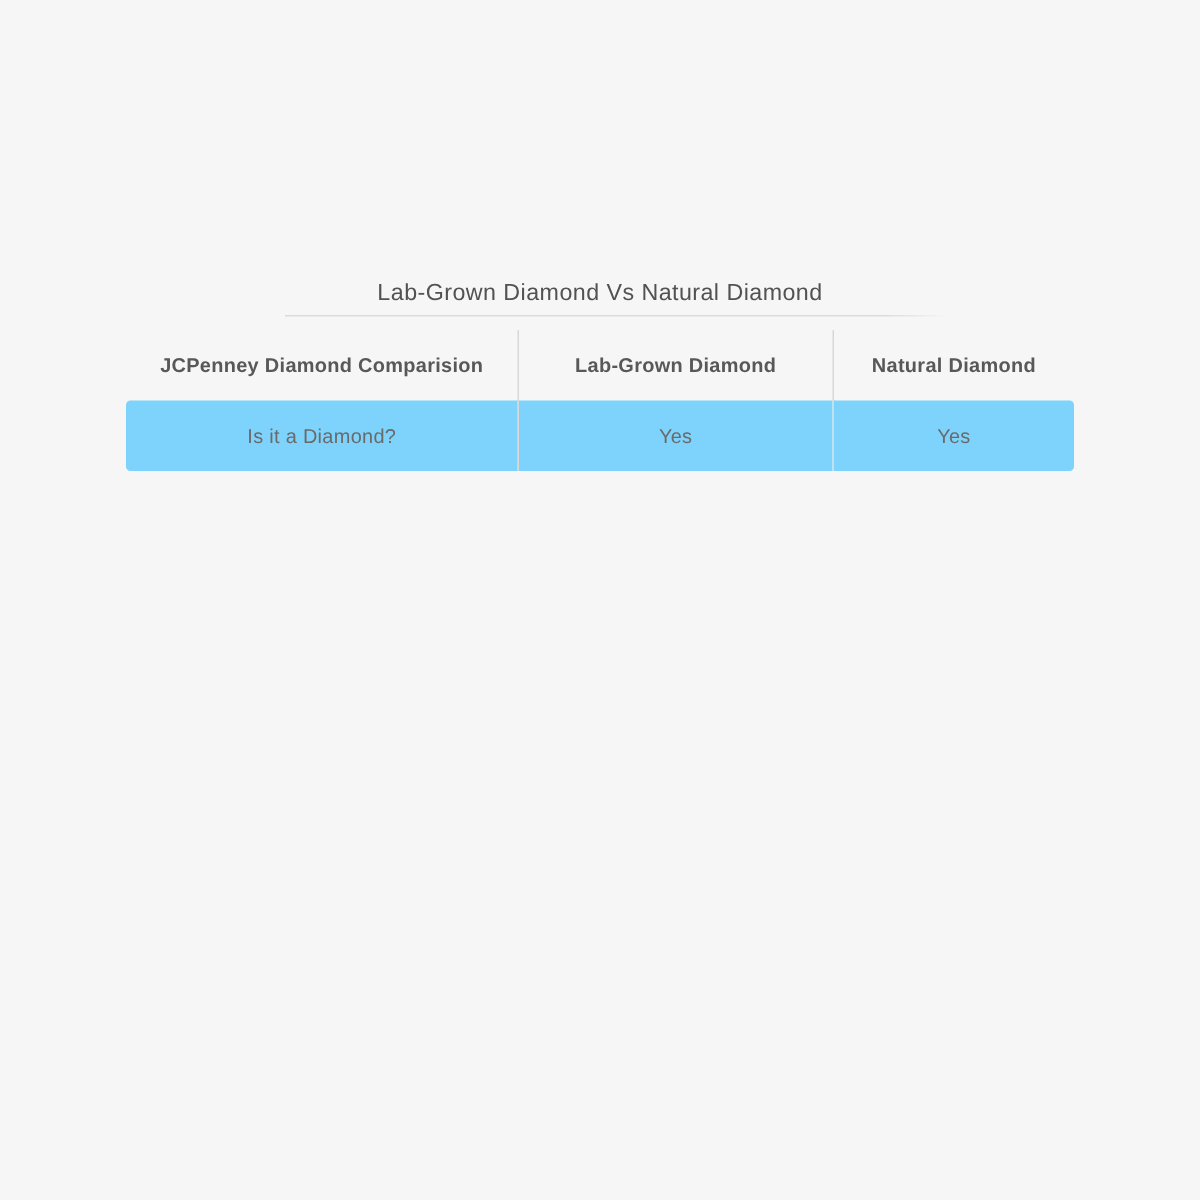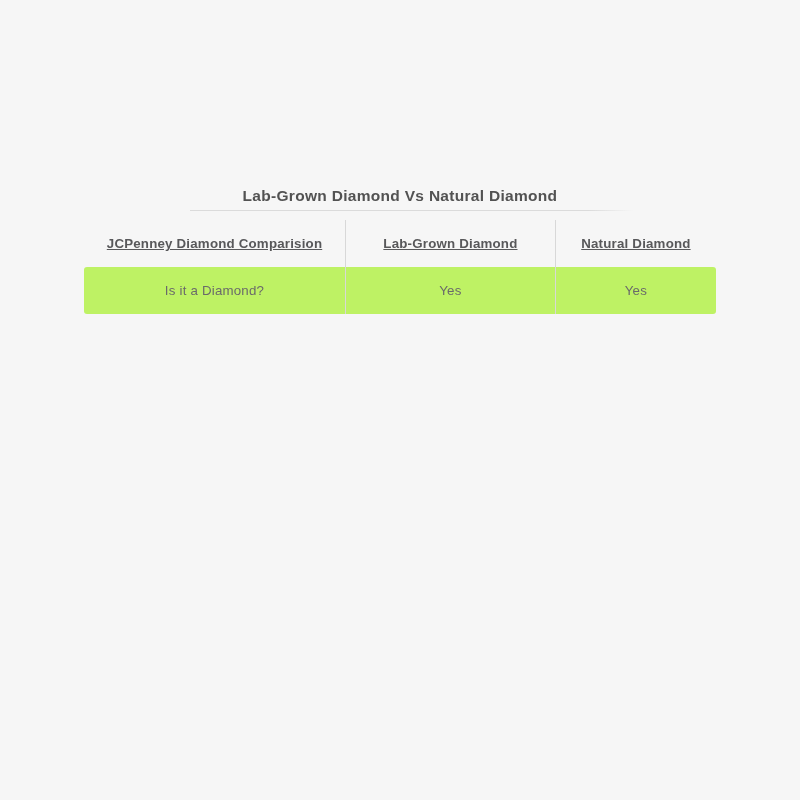--- a/index.html
+++ b/index.html
@@ -5,21 +5,21 @@
   * { margin: 0; padding: 0; box-sizing: border-box; }
   html, body { width: 800px; height: 800px; }
   body {
     background: #f6f6f6;
     font-family: "Liberation Sans", sans-serif;
     overflow: hidden;
   }
   .figure { width: 632px; margin: 186px auto 0; }
   .figure-title {
     font-size: 15.5px;
-    font-weight: bold;
+    font-weight: normal;
     color: #525252;
     letter-spacing: 0.3px;
     text-align: center;
     line-height: 20px;
   }
   .title-underline {
     height: 1px;
     width: 443px;
     margin: 4px 0 9px 106px;
     background: linear-gradient(to right, #dbdbdb 90%, rgba(219,219,219,0));
@@ -34,24 +34,24 @@
   col.c2 { width: 33.2%; }
   col.c3 { width: 25.5%; }
   th, td {
     height: 47px;
     text-align: center;
     vertical-align: middle;
     font-size: 13.3px;
     overflow: hidden;
     white-space: nowrap;
   }
-  th { font-weight: bold; color: #58585a; letter-spacing: 0.2px; text-decoration: underline; }
+  th { font-weight: bold; color: #58585a; letter-spacing: 0.2px; }
   td { font-weight: normal; color: #6a6a6a; letter-spacing: 0.2px; }
   th + th, td + td { border-left: 1px solid #d8d8d8; margin-left: 32px; }
-  tr.stripe td { background: #bef264; }
+  tr.stripe td { background: #7dd3fc; }
   tr.stripe td:first-child { border-radius: 3px 0 0 3px; }
   tr.stripe td:last-child { border-radius: 0 3px 3px 0; }
 </style>
 </head>
 <body>
 
 <div class="figure">
   <div class="figure-title">Lab-Grown Diamond Vs Natural Diamond</div>
   <div class="title-underline"></div>
 

